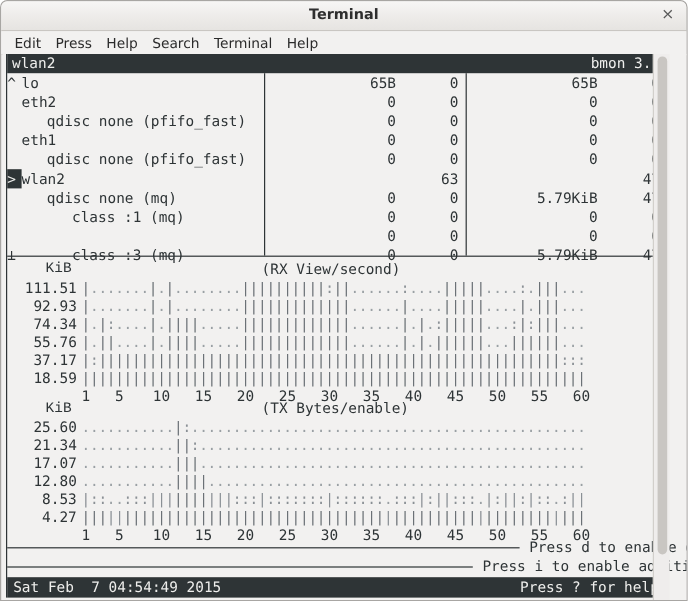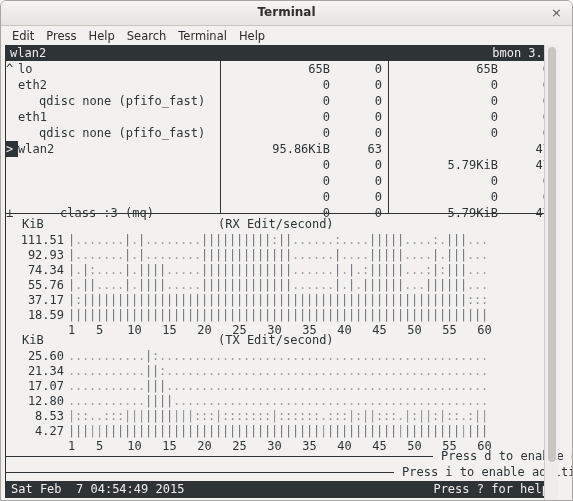--- a/index.html
+++ b/index.html
@@ -163,22 +163,23 @@
   .hrule {
     position: absolute;
     height: 1px;
     background: #2e3436;
   }
 
   
   .graph-pane { position: absolute; left: 0; width: 556px; }
   .graph-unit {
     position: absolute;
-    left: 20px;
-    white-space: pre;
+    left: 36px;
+    white-space: pre;
+    font-family: Liberation Mono, monospace;
   }
   .graph-caption {
     position: absolute;
     left: 216px;
     white-space: pre;
   }
   .yrow {
     position: absolute;
     left: 0;
     width: 556px;
@@ -310,44 +311,44 @@
       <div id="frame-right"></div>
 
       <div id="iface-table">
         <div class="vsep s1"></div>
         <div class="vsep s2"></div>
       <div class="tbl-row" style="top: 0px;"><span class="marker">^</span><span class="iface-name" style="left: 16px;">lo</span><span class="col-a">65B</span><span class="col-b">0</span><span class="col-c">65B</span><span class="col-d">0</span></div>
           <div class="tbl-row" style="top: 16px;"><span class="marker"></span><span class="iface-name" style="left: 16px;">eth2</span><span class="col-a">0</span><span class="col-b">0</span><span class="col-c">0</span><span class="col-d">0</span></div>
           <div class="tbl-row" style="top: 32px;"><span class="marker"></span><span class="iface-name" style="left: 37px;">qdisc none (pfifo_fast)</span><span class="col-a">0</span><span class="col-b">0</span><span class="col-c">0</span><span class="col-d">0</span></div>
           <div class="tbl-row" style="top: 48px;"><span class="marker"></span><span class="iface-name" style="left: 16px;">eth1</span><span class="col-a">0</span><span class="col-b">0</span><span class="col-c">0</span><span class="col-d">0</span></div>
           <div class="tbl-row" style="top: 64px;"><span class="marker"></span><span class="iface-name" style="left: 37px;">qdisc none (pfifo_fast)</span><span class="col-a">0</span><span class="col-b">0</span><span class="col-c">0</span><span class="col-d">0</span></div>
-          <div class="tbl-row" style="top: 80px;"><span class="marker cursor">&gt;</span><span class="iface-name" style="left: 16px;">wlan2</span><span class="col-a">95.86KiB</span><span class="col-b">63</span><span class="col-d">47</span></div>
-          <div class="tbl-row" style="top: 96px;"><span class="marker"></span><span class="col-a">0</span><span class="col-b">0</span><span class="col-c">5.79KiB</span><span class="col-d">47</span></div>
-          <div class="tbl-row" style="top: 112px;"><span class="marker"></span><span class="col-a">0</span><span class="col-b">0</span><span class="col-c">0</span><span class="col-d">0</span></div>
+          <div class="tbl-row" style="top: 80px;"><span class="marker cursor">&gt;</span><span class="iface-name" style="left: 16px;">wlan2</span><span class="col-b">63</span><span class="col-d">47</span></div>
+          <div class="tbl-row" style="top: 96px;"><span class="marker"></span><span class="iface-name" style="left: 37px;">qdisc none (mq)</span><span class="col-a">0</span><span class="col-b">0</span><span class="col-c">5.79KiB</span><span class="col-d">47</span></div>
+          <div class="tbl-row" style="top: 112px;"><span class="marker"></span><span class="iface-name" style="left: 58px;">class :1 (mq)</span><span class="col-a">0</span><span class="col-b">0</span><span class="col-c">0</span><span class="col-d">0</span></div>
           <div class="tbl-row" style="top: 128px;"><span class="marker"></span><span class="col-a">0</span><span class="col-b">0</span><span class="col-c">0</span><span class="col-d">0</span></div>
           <div class="tbl-row" style="top: 144px;"><span class="marker">⊥</span><span class="iface-name" style="left: 58px;">class :3 (mq)</span><span class="col-a">0</span><span class="col-b">0</span><span class="col-c">5.79KiB</span><span class="col-d">47</span></div>
         </div>
 
       <div class="hrule" id="rule-table" style="left:4px; top:168px; width:548px;"></div>
 
       <div class="graph-pane" id="rx-pane" style="top:172px; height:112px;">
         <div class="graph-unit">KiB</div>
-        <div class="graph-caption">(RX Edit/second)</div>
+        <div class="graph-caption">(RX View/second)</div>
       <div class="yrow" style="top: 16px;"><span class="ylabel">111.51</span><span class="cells" style="width: 420px;"><span class="cell bar" style="left: 0px;">|</span><span class="cell dot" style="left: 7px;">.</span><span class="cell dot" style="left: 14px;">.</span><span class="cell dot" style="left: 21px;">.</span><span class="cell dot" style="left: 28px;">.</span><span class="cell dot" style="left: 35px;">.</span><span class="cell dot" style="left: 42px;">.</span><span class="cell dot" style="left: 49px;">.</span><span class="cell bar" style="left: 56px;">|</span><span class="cell dot" style="left: 63px;">.</span><span class="cell bar" style="left: 70px;">|</span><span class="cell dot" style="left: 77px;">.</span><span class="cell dot" style="left: 84px;">.</span><span class="cell dot" style="left: 91px;">.</span><span class="cell dot" style="left: 98px;">.</span><span class="cell dot" style="left: 105px;">.</span><span class="cell dot" style="left: 112px;">.</span><span class="cell dot" style="left: 119px;">.</span><span class="cell dot" style="left: 126px;">.</span><span class="cell bar" style="left: 133px;">|</span><span class="cell bar" style="left: 140px;">|</span><span class="cell bar" style="left: 147px;">|</span><span class="cell bar" style="left: 154px;">|</span><span class="cell bar" style="left: 161px;">|</span><span class="cell bar" style="left: 168px;">|</span><span class="cell bar" style="left: 175px;">|</span><span class="cell bar" style="left: 182px;">|</span><span class="cell bar" style="left: 189px;">|</span><span class="cell bar" style="left: 196px;">|</span><span class="cell half" style="left: 203px;">:</span><span class="cell bar" style="left: 210px;">|</span><span class="cell bar" style="left: 217px;">|</span><span class="cell dot" style="left: 224px;">.</span><span class="cell dot" style="left: 231px;">.</span><span class="cell dot" style="left: 238px;">.</span><span class="cell dot" style="left: 245px;">.</span><span class="cell dot" style="left: 252px;">.</span><span class="cell dot" style="left: 259px;">.</span><span class="cell half" style="left: 266px;">:</span><span class="cell dot" style="left: 273px;">.</span><span class="cell dot" style="left: 280px;">.</span><span class="cell dot" style="left: 287px;">.</span><span class="cell dot" style="left: 294px;">.</span><span class="cell bar" style="left: 301px;">|</span><span class="cell bar" style="left: 308px;">|</span><span class="cell bar" style="left: 315px;">|</span><span class="cell bar" style="left: 322px;">|</span><span class="cell bar" style="left: 329px;">|</span><span class="cell dot" style="left: 336px;">.</span><span class="cell dot" style="left: 343px;">.</span><span class="cell dot" style="left: 350px;">.</span><span class="cell dot" style="left: 357px;">.</span><span class="cell half" style="left: 364px;">:</span><span class="cell dot" style="left: 371px;">.</span><span class="cell bar" style="left: 378px;">|</span><span class="cell bar" style="left: 385px;">|</span><span class="cell bar" style="left: 392px;">|</span><span class="cell dot" style="left: 399px;">.</span><span class="cell dot" style="left: 406px;">.</span><span class="cell dot" style="left: 413px;">.</span></span></div>
           <div class="yrow" style="top: 31px;"><span class="ylabel">92.93</span><span class="cells" style="width: 420px;"><span class="cell bar" style="left: 0px;">|</span><span class="cell dot" style="left: 7px;">.</span><span class="cell dot" style="left: 14px;">.</span><span class="cell dot" style="left: 21px;">.</span><span class="cell dot" style="left: 28px;">.</span><span class="cell dot" style="left: 35px;">.</span><span class="cell dot" style="left: 42px;">.</span><span class="cell dot" style="left: 49px;">.</span><span class="cell bar" style="left: 56px;">|</span><span class="cell dot" style="left: 63px;">.</span><span class="cell bar" style="left: 70px;">|</span><span class="cell dot" style="left: 77px;">.</span><span class="cell dot" style="left: 84px;">.</span><span class="cell dot" style="left: 91px;">.</span><span class="cell dot" style="left: 98px;">.</span><span class="cell dot" style="left: 105px;">.</span><span class="cell dot" style="left: 112px;">.</span><span class="cell dot" style="left: 119px;">.</span><span class="cell dot" style="left: 126px;">.</span><span class="cell bar" style="left: 133px;">|</span><span class="cell bar" style="left: 140px;">|</span><span class="cell bar" style="left: 147px;">|</span><span class="cell bar" style="left: 154px;">|</span><span class="cell bar" style="left: 161px;">|</span><span class="cell bar" style="left: 168px;">|</span><span class="cell bar" style="left: 175px;">|</span><span class="cell bar" style="left: 182px;">|</span><span class="cell bar" style="left: 189px;">|</span><span class="cell bar" style="left: 196px;">|</span><span class="cell bar" style="left: 203px;">|</span><span class="cell bar" style="left: 210px;">|</span><span class="cell bar" style="left: 217px;">|</span><span class="cell dot" style="left: 224px;">.</span><span class="cell dot" style="left: 231px;">.</span><span class="cell dot" style="left: 238px;">.</span><span class="cell dot" style="left: 245px;">.</span><span class="cell dot" style="left: 252px;">.</span><span class="cell dot" style="left: 259px;">.</span><span class="cell bar" style="left: 266px;">|</span><span class="cell dot" style="left: 273px;">.</span><span class="cell dot" style="left: 280px;">.</span><span class="cell dot" style="left: 287px;">.</span><span class="cell dot" style="left: 294px;">.</span><span class="cell bar" style="left: 301px;">|</span><span class="cell bar" style="left: 308px;">|</span><span class="cell bar" style="left: 315px;">|</span><span class="cell bar" style="left: 322px;">|</span><span class="cell bar" style="left: 329px;">|</span><span class="cell dot" style="left: 336px;">.</span><span class="cell dot" style="left: 343px;">.</span><span class="cell dot" style="left: 350px;">.</span><span class="cell dot" style="left: 357px;">.</span><span class="cell bar" style="left: 364px;">|</span><span class="cell dot" style="left: 371px;">.</span><span class="cell bar" style="left: 378px;">|</span><span class="cell bar" style="left: 385px;">|</span><span class="cell bar" style="left: 392px;">|</span><span class="cell dot" style="left: 399px;">.</span><span class="cell dot" style="left: 406px;">.</span><span class="cell dot" style="left: 413px;">.</span></span></div>
           <div class="yrow" style="top: 46px;"><span class="ylabel">74.34</span><span class="cells" style="width: 420px;"><span class="cell bar" style="left: 0px;">|</span><span class="cell dot" style="left: 7px;">.</span><span class="cell bar" style="left: 14px;">|</span><span class="cell half" style="left: 21px;">:</span><span class="cell dot" style="left: 28px;">.</span><span class="cell dot" style="left: 35px;">.</span><span class="cell dot" style="left: 42px;">.</span><span class="cell dot" style="left: 49px;">.</span><span class="cell bar" style="left: 56px;">|</span><span class="cell dot" style="left: 63px;">.</span><span class="cell bar" style="left: 70px;">|</span><span class="cell bar" style="left: 77px;">|</span><span class="cell bar" style="left: 84px;">|</span><span class="cell bar" style="left: 91px;">|</span><span class="cell dot" style="left: 98px;">.</span><span class="cell dot" style="left: 105px;">.</span><span class="cell dot" style="left: 112px;">.</span><span class="cell dot" style="left: 119px;">.</span><span class="cell dot" style="left: 126px;">.</span><span class="cell bar" style="left: 133px;">|</span><span class="cell bar" style="left: 140px;">|</span><span class="cell bar" style="left: 147px;">|</span><span class="cell bar" style="left: 154px;">|</span><span class="cell bar" style="left: 161px;">|</span><span class="cell bar" style="left: 168px;">|</span><span class="cell bar" style="left: 175px;">|</span><span class="cell bar" style="left: 182px;">|</span><span class="cell bar" style="left: 189px;">|</span><span class="cell bar" style="left: 196px;">|</span><span class="cell bar" style="left: 203px;">|</span><span class="cell bar" style="left: 210px;">|</span><span class="cell bar" style="left: 217px;">|</span><span class="cell dot" style="left: 224px;">.</span><span class="cell dot" style="left: 231px;">.</span><span class="cell dot" style="left: 238px;">.</span><span class="cell dot" style="left: 245px;">.</span><span class="cell dot" style="left: 252px;">.</span><span class="cell dot" style="left: 259px;">.</span><span class="cell bar" style="left: 266px;">|</span><span class="cell dot" style="left: 273px;">.</span><span class="cell bar" style="left: 280px;">|</span><span class="cell dot" style="left: 287px;">.</span><span class="cell half" style="left: 294px;">:</span><span class="cell bar" style="left: 301px;">|</span><span class="cell bar" style="left: 308px;">|</span><span class="cell bar" style="left: 315px;">|</span><span class="cell bar" style="left: 322px;">|</span><span class="cell bar" style="left: 329px;">|</span><span class="cell dot" style="left: 336px;">.</span><span class="cell dot" style="left: 343px;">.</span><span class="cell dot" style="left: 350px;">.</span><span class="cell half" style="left: 357px;">:</span><span class="cell bar" style="left: 364px;">|</span><span class="cell half" style="left: 371px;">:</span><span class="cell bar" style="left: 378px;">|</span><span class="cell bar" style="left: 385px;">|</span><span class="cell bar" style="left: 392px;">|</span><span class="cell dot" style="left: 399px;">.</span><span class="cell dot" style="left: 406px;">.</span><span class="cell dot" style="left: 413px;">.</span></span></div>
           <div class="yrow" style="top: 61px;"><span class="ylabel">55.76</span><span class="cells" style="width: 420px;"><span class="cell bar" style="left: 0px;">|</span><span class="cell dot" style="left: 7px;">.</span><span class="cell bar" style="left: 14px;">|</span><span class="cell bar" style="left: 21px;">|</span><span class="cell dot" style="left: 28px;">.</span><span class="cell dot" style="left: 35px;">.</span><span class="cell dot" style="left: 42px;">.</span><span class="cell dot" style="left: 49px;">.</span><span class="cell bar" style="left: 56px;">|</span><span class="cell dot" style="left: 63px;">.</span><span class="cell bar" style="left: 70px;">|</span><span class="cell bar" style="left: 77px;">|</span><span class="cell bar" style="left: 84px;">|</span><span class="cell bar" style="left: 91px;">|</span><span class="cell dot" style="left: 98px;">.</span><span class="cell dot" style="left: 105px;">.</span><span class="cell dot" style="left: 112px;">.</span><span class="cell dot" style="left: 119px;">.</span><span class="cell dot" style="left: 126px;">.</span><span class="cell bar" style="left: 133px;">|</span><span class="cell bar" style="left: 140px;">|</span><span class="cell bar" style="left: 147px;">|</span><span class="cell bar" style="left: 154px;">|</span><span class="cell bar" style="left: 161px;">|</span><span class="cell bar" style="left: 168px;">|</span><span class="cell bar" style="left: 175px;">|</span><span class="cell bar" style="left: 182px;">|</span><span class="cell bar" style="left: 189px;">|</span><span class="cell bar" style="left: 196px;">|</span><span class="cell bar" style="left: 203px;">|</span><span class="cell bar" style="left: 210px;">|</span><span class="cell bar" style="left: 217px;">|</span><span class="cell dot" style="left: 224px;">.</span><span class="cell dot" style="left: 231px;">.</span><span class="cell dot" style="left: 238px;">.</span><span class="cell dot" style="left: 245px;">.</span><span class="cell dot" style="left: 252px;">.</span><span class="cell dot" style="left: 259px;">.</span><span class="cell bar" style="left: 266px;">|</span><span class="cell dot" style="left: 273px;">.</span><span class="cell bar" style="left: 280px;">|</span><span class="cell dot" style="left: 287px;">.</span><span class="cell bar" style="left: 294px;">|</span><span class="cell bar" style="left: 301px;">|</span><span class="cell bar" style="left: 308px;">|</span><span class="cell bar" style="left: 315px;">|</span><span class="cell bar" style="left: 322px;">|</span><span class="cell bar" style="left: 329px;">|</span><span class="cell dot" style="left: 336px;">.</span><span class="cell dot" style="left: 343px;">.</span><span class="cell dot" style="left: 350px;">.</span><span class="cell bar" style="left: 357px;">|</span><span class="cell bar" style="left: 364px;">|</span><span class="cell bar" style="left: 371px;">|</span><span class="cell bar" style="left: 378px;">|</span><span class="cell bar" style="left: 385px;">|</span><span class="cell bar" style="left: 392px;">|</span><span class="cell dot" style="left: 399px;">.</span><span class="cell dot" style="left: 406px;">.</span><span class="cell dot" style="left: 413px;">.</span></span></div>
           <div class="yrow" style="top: 76px;"><span class="ylabel">37.17</span><span class="cells" style="width: 420px;"><span class="cell bar" style="left: 0px;">|</span><span class="cell half" style="left: 7px;">:</span><span class="cell bar" style="left: 14px;">|</span><span class="cell bar" style="left: 21px;">|</span><span class="cell bar" style="left: 28px;">|</span><span class="cell bar" style="left: 35px;">|</span><span class="cell bar" style="left: 42px;">|</span><span class="cell bar" style="left: 49px;">|</span><span class="cell bar" style="left: 56px;">|</span><span class="cell bar" style="left: 63px;">|</span><span class="cell bar" style="left: 70px;">|</span><span class="cell bar" style="left: 77px;">|</span><span class="cell bar" style="left: 84px;">|</span><span class="cell bar" style="left: 91px;">|</span><span class="cell bar" style="left: 98px;">|</span><span class="cell bar" style="left: 105px;">|</span><span class="cell bar" style="left: 112px;">|</span><span class="cell bar" style="left: 119px;">|</span><span class="cell bar" style="left: 126px;">|</span><span class="cell bar" style="left: 133px;">|</span><span class="cell bar" style="left: 140px;">|</span><span class="cell bar" style="left: 147px;">|</span><span class="cell bar" style="left: 154px;">|</span><span class="cell bar" style="left: 161px;">|</span><span class="cell bar" style="left: 168px;">|</span><span class="cell bar" style="left: 175px;">|</span><span class="cell bar" style="left: 182px;">|</span><span class="cell bar" style="left: 189px;">|</span><span class="cell bar" style="left: 196px;">|</span><span class="cell bar" style="left: 203px;">|</span><span class="cell bar" style="left: 210px;">|</span><span class="cell bar" style="left: 217px;">|</span><span class="cell bar" style="left: 224px;">|</span><span class="cell bar" style="left: 231px;">|</span><span class="cell bar" style="left: 238px;">|</span><span class="cell bar" style="left: 245px;">|</span><span class="cell bar" style="left: 252px;">|</span><span class="cell bar" style="left: 259px;">|</span><span class="cell bar" style="left: 266px;">|</span><span class="cell bar" style="left: 273px;">|</span><span class="cell bar" style="left: 280px;">|</span><span class="cell bar" style="left: 287px;">|</span><span class="cell bar" style="left: 294px;">|</span><span class="cell bar" style="left: 301px;">|</span><span class="cell bar" style="left: 308px;">|</span><span class="cell bar" style="left: 315px;">|</span><span class="cell bar" style="left: 322px;">|</span><span class="cell bar" style="left: 329px;">|</span><span class="cell bar" style="left: 336px;">|</span><span class="cell bar" style="left: 343px;">|</span><span class="cell bar" style="left: 350px;">|</span><span class="cell bar" style="left: 357px;">|</span><span class="cell bar" style="left: 364px;">|</span><span class="cell bar" style="left: 371px;">|</span><span class="cell bar" style="left: 378px;">|</span><span class="cell bar" style="left: 385px;">|</span><span class="cell bar" style="left: 392px;">|</span><span class="cell half" style="left: 399px;">:</span><span class="cell half" style="left: 406px;">:</span><span class="cell half" style="left: 413px;">:</span></span></div>
           <div class="yrow" style="top: 91px;"><span class="ylabel">18.59</span><span class="cells" style="width: 420px;"><span class="cell bar" style="left: 0px;">|</span><span class="cell bar" style="left: 7px;">|</span><span class="cell bar" style="left: 14px;">|</span><span class="cell bar" style="left: 21px;">|</span><span class="cell bar" style="left: 28px;">|</span><span class="cell bar" style="left: 35px;">|</span><span class="cell bar" style="left: 42px;">|</span><span class="cell bar" style="left: 49px;">|</span><span class="cell bar" style="left: 56px;">|</span><span class="cell bar" style="left: 63px;">|</span><span class="cell bar" style="left: 70px;">|</span><span class="cell bar" style="left: 77px;">|</span><span class="cell bar" style="left: 84px;">|</span><span class="cell bar" style="left: 91px;">|</span><span class="cell bar" style="left: 98px;">|</span><span class="cell bar" style="left: 105px;">|</span><span class="cell bar" style="left: 112px;">|</span><span class="cell bar" style="left: 119px;">|</span><span class="cell bar" style="left: 126px;">|</span><span class="cell bar" style="left: 133px;">|</span><span class="cell bar" style="left: 140px;">|</span><span class="cell bar" style="left: 147px;">|</span><span class="cell bar" style="left: 154px;">|</span><span class="cell bar" style="left: 161px;">|</span><span class="cell bar" style="left: 168px;">|</span><span class="cell bar" style="left: 175px;">|</span><span class="cell bar" style="left: 182px;">|</span><span class="cell bar" style="left: 189px;">|</span><span class="cell bar" style="left: 196px;">|</span><span class="cell bar" style="left: 203px;">|</span><span class="cell bar" style="left: 210px;">|</span><span class="cell bar" style="left: 217px;">|</span><span class="cell bar" style="left: 224px;">|</span><span class="cell bar" style="left: 231px;">|</span><span class="cell bar" style="left: 238px;">|</span><span class="cell bar" style="left: 245px;">|</span><span class="cell bar" style="left: 252px;">|</span><span class="cell bar" style="left: 259px;">|</span><span class="cell bar" style="left: 266px;">|</span><span class="cell bar" style="left: 273px;">|</span><span class="cell bar" style="left: 280px;">|</span><span class="cell bar" style="left: 287px;">|</span><span class="cell bar" style="left: 294px;">|</span><span class="cell bar" style="left: 301px;">|</span><span class="cell bar" style="left: 308px;">|</span><span class="cell bar" style="left: 315px;">|</span><span class="cell bar" style="left: 322px;">|</span><span class="cell bar" style="left: 329px;">|</span><span class="cell bar" style="left: 336px;">|</span><span class="cell bar" style="left: 343px;">|</span><span class="cell bar" style="left: 350px;">|</span><span class="cell bar" style="left: 357px;">|</span><span class="cell bar" style="left: 364px;">|</span><span class="cell bar" style="left: 371px;">|</span><span class="cell bar" style="left: 378px;">|</span><span class="cell bar" style="left: 385px;">|</span><span class="cell bar" style="left: 392px;">|</span><span class="cell bar" style="left: 399px;">|</span><span class="cell bar" style="left: 406px;">|</span><span class="cell bar" style="left: 413px;">|</span></span></div>
           <div class="xaxis" style="top: 106px; width: 420px;"><span class="xtick" style="left: -7px;">1</span><span class="xtick" style="left: 21px;">5</span><span class="xtick" style="left: 56px;">10</span><span class="xtick" style="left: 91px;">15</span><span class="xtick" style="left: 126px;">20</span><span class="xtick" style="left: 161px;">25</span><span class="xtick" style="left: 196px;">30</span><span class="xtick" style="left: 231px;">35</span><span class="xtick" style="left: 266px;">40</span><span class="xtick" style="left: 301px;">45</span><span class="xtick" style="left: 336px;">50</span><span class="xtick" style="left: 371px;">55</span><span class="xtick" style="left: 406px;">60</span></div>
         </div>
 
       <div class="graph-pane" id="tx-pane" style="top:288px; height:112px;">
         <div class="graph-unit">KiB</div>
-        <div class="graph-caption">(TX Edit/second)</div>
+        <div class="graph-caption">(TX Bytes/enable)</div>
       <div class="yrow" style="top: 16px;"><span class="ylabel">25.60</span><span class="cells" style="width: 420px;"><span class="cell dot" style="left: 0px;">.</span><span class="cell dot" style="left: 7px;">.</span><span class="cell dot" style="left: 14px;">.</span><span class="cell dot" style="left: 21px;">.</span><span class="cell dot" style="left: 28px;">.</span><span class="cell dot" style="left: 35px;">.</span><span class="cell dot" style="left: 42px;">.</span><span class="cell dot" style="left: 49px;">.</span><span class="cell dot" style="left: 56px;">.</span><span class="cell dot" style="left: 63px;">.</span><span class="cell dot" style="left: 70px;">.</span><span class="cell bar" style="left: 77px;">|</span><span class="cell half" style="left: 84px;">:</span><span class="cell dot" style="left: 91px;">.</span><span class="cell dot" style="left: 98px;">.</span><span class="cell dot" style="left: 105px;">.</span><span class="cell dot" style="left: 112px;">.</span><span class="cell dot" style="left: 119px;">.</span><span class="cell dot" style="left: 126px;">.</span><span class="cell dot" style="left: 133px;">.</span><span class="cell dot" style="left: 140px;">.</span><span class="cell dot" style="left: 147px;">.</span><span class="cell dot" style="left: 154px;">.</span><span class="cell dot" style="left: 161px;">.</span><span class="cell dot" style="left: 168px;">.</span><span class="cell dot" style="left: 175px;">.</span><span class="cell dot" style="left: 182px;">.</span><span class="cell dot" style="left: 189px;">.</span><span class="cell dot" style="left: 196px;">.</span><span class="cell dot" style="left: 203px;">.</span><span class="cell dot" style="left: 210px;">.</span><span class="cell dot" style="left: 217px;">.</span><span class="cell dot" style="left: 224px;">.</span><span class="cell dot" style="left: 231px;">.</span><span class="cell dot" style="left: 238px;">.</span><span class="cell dot" style="left: 245px;">.</span><span class="cell dot" style="left: 252px;">.</span><span class="cell dot" style="left: 259px;">.</span><span class="cell dot" style="left: 266px;">.</span><span class="cell dot" style="left: 273px;">.</span><span class="cell dot" style="left: 280px;">.</span><span class="cell dot" style="left: 287px;">.</span><span class="cell dot" style="left: 294px;">.</span><span class="cell dot" style="left: 301px;">.</span><span class="cell dot" style="left: 308px;">.</span><span class="cell dot" style="left: 315px;">.</span><span class="cell dot" style="left: 322px;">.</span><span class="cell dot" style="left: 329px;">.</span><span class="cell dot" style="left: 336px;">.</span><span class="cell dot" style="left: 343px;">.</span><span class="cell dot" style="left: 350px;">.</span><span class="cell dot" style="left: 357px;">.</span><span class="cell dot" style="left: 364px;">.</span><span class="cell dot" style="left: 371px;">.</span><span class="cell dot" style="left: 378px;">.</span><span class="cell dot" style="left: 385px;">.</span><span class="cell dot" style="left: 392px;">.</span><span class="cell dot" style="left: 399px;">.</span><span class="cell dot" style="left: 406px;">.</span><span class="cell dot" style="left: 413px;">.</span></span></div>
           <div class="yrow" style="top: 31px;"><span class="ylabel">21.34</span><span class="cells" style="width: 420px;"><span class="cell dot" style="left: 0px;">.</span><span class="cell dot" style="left: 7px;">.</span><span class="cell dot" style="left: 14px;">.</span><span class="cell dot" style="left: 21px;">.</span><span class="cell dot" style="left: 28px;">.</span><span class="cell dot" style="left: 35px;">.</span><span class="cell dot" style="left: 42px;">.</span><span class="cell dot" style="left: 49px;">.</span><span class="cell dot" style="left: 56px;">.</span><span class="cell dot" style="left: 63px;">.</span><span class="cell dot" style="left: 70px;">.</span><span class="cell bar" style="left: 77px;">|</span><span class="cell bar" style="left: 84px;">|</span><span class="cell half" style="left: 91px;">:</span><span class="cell dot" style="left: 98px;">.</span><span class="cell dot" style="left: 105px;">.</span><span class="cell dot" style="left: 112px;">.</span><span class="cell dot" style="left: 119px;">.</span><span class="cell dot" style="left: 126px;">.</span><span class="cell dot" style="left: 133px;">.</span><span class="cell dot" style="left: 140px;">.</span><span class="cell dot" style="left: 147px;">.</span><span class="cell dot" style="left: 154px;">.</span><span class="cell dot" style="left: 161px;">.</span><span class="cell dot" style="left: 168px;">.</span><span class="cell dot" style="left: 175px;">.</span><span class="cell dot" style="left: 182px;">.</span><span class="cell dot" style="left: 189px;">.</span><span class="cell dot" style="left: 196px;">.</span><span class="cell dot" style="left: 203px;">.</span><span class="cell dot" style="left: 210px;">.</span><span class="cell dot" style="left: 217px;">.</span><span class="cell dot" style="left: 224px;">.</span><span class="cell dot" style="left: 231px;">.</span><span class="cell dot" style="left: 238px;">.</span><span class="cell dot" style="left: 245px;">.</span><span class="cell dot" style="left: 252px;">.</span><span class="cell dot" style="left: 259px;">.</span><span class="cell dot" style="left: 266px;">.</span><span class="cell dot" style="left: 273px;">.</span><span class="cell dot" style="left: 280px;">.</span><span class="cell dot" style="left: 287px;">.</span><span class="cell dot" style="left: 294px;">.</span><span class="cell dot" style="left: 301px;">.</span><span class="cell dot" style="left: 308px;">.</span><span class="cell dot" style="left: 315px;">.</span><span class="cell dot" style="left: 322px;">.</span><span class="cell dot" style="left: 329px;">.</span><span class="cell dot" style="left: 336px;">.</span><span class="cell dot" style="left: 343px;">.</span><span class="cell dot" style="left: 350px;">.</span><span class="cell dot" style="left: 357px;">.</span><span class="cell dot" style="left: 364px;">.</span><span class="cell dot" style="left: 371px;">.</span><span class="cell dot" style="left: 378px;">.</span><span class="cell dot" style="left: 385px;">.</span><span class="cell dot" style="left: 392px;">.</span><span class="cell dot" style="left: 399px;">.</span><span class="cell dot" style="left: 406px;">.</span><span class="cell dot" style="left: 413px;">.</span></span></div>
           <div class="yrow" style="top: 46px;"><span class="ylabel">17.07</span><span class="cells" style="width: 420px;"><span class="cell dot" style="left: 0px;">.</span><span class="cell dot" style="left: 7px;">.</span><span class="cell dot" style="left: 14px;">.</span><span class="cell dot" style="left: 21px;">.</span><span class="cell dot" style="left: 28px;">.</span><span class="cell dot" style="left: 35px;">.</span><span class="cell dot" style="left: 42px;">.</span><span class="cell dot" style="left: 49px;">.</span><span class="cell dot" style="left: 56px;">.</span><span class="cell dot" style="left: 63px;">.</span><span class="cell dot" style="left: 70px;">.</span><span class="cell bar" style="left: 77px;">|</span><span class="cell bar" style="left: 84px;">|</span><span class="cell bar" style="left: 91px;">|</span><span class="cell dot" style="left: 98px;">.</span><span class="cell dot" style="left: 105px;">.</span><span class="cell dot" style="left: 112px;">.</span><span class="cell dot" style="left: 119px;">.</span><span class="cell dot" style="left: 126px;">.</span><span class="cell dot" style="left: 133px;">.</span><span class="cell dot" style="left: 140px;">.</span><span class="cell dot" style="left: 147px;">.</span><span class="cell dot" style="left: 154px;">.</span><span class="cell dot" style="left: 161px;">.</span><span class="cell dot" style="left: 168px;">.</span><span class="cell dot" style="left: 175px;">.</span><span class="cell dot" style="left: 182px;">.</span><span class="cell dot" style="left: 189px;">.</span><span class="cell dot" style="left: 196px;">.</span><span class="cell dot" style="left: 203px;">.</span><span class="cell dot" style="left: 210px;">.</span><span class="cell dot" style="left: 217px;">.</span><span class="cell dot" style="left: 224px;">.</span><span class="cell dot" style="left: 231px;">.</span><span class="cell dot" style="left: 238px;">.</span><span class="cell dot" style="left: 245px;">.</span><span class="cell dot" style="left: 252px;">.</span><span class="cell dot" style="left: 259px;">.</span><span class="cell dot" style="left: 266px;">.</span><span class="cell dot" style="left: 273px;">.</span><span class="cell dot" style="left: 280px;">.</span><span class="cell dot" style="left: 287px;">.</span><span class="cell dot" style="left: 294px;">.</span><span class="cell dot" style="left: 301px;">.</span><span class="cell dot" style="left: 308px;">.</span><span class="cell dot" style="left: 315px;">.</span><span class="cell dot" style="left: 322px;">.</span><span class="cell dot" style="left: 329px;">.</span><span class="cell dot" style="left: 336px;">.</span><span class="cell dot" style="left: 343px;">.</span><span class="cell dot" style="left: 350px;">.</span><span class="cell dot" style="left: 357px;">.</span><span class="cell dot" style="left: 364px;">.</span><span class="cell dot" style="left: 371px;">.</span><span class="cell dot" style="left: 378px;">.</span><span class="cell dot" style="left: 385px;">.</span><span class="cell dot" style="left: 392px;">.</span><span class="cell dot" style="left: 399px;">.</span><span class="cell dot" style="left: 406px;">.</span><span class="cell dot" style="left: 413px;">.</span></span></div>
           <div class="yrow" style="top: 61px;"><span class="ylabel">12.80</span><span class="cells" style="width: 420px;"><span class="cell dot" style="left: 0px;">.</span><span class="cell dot" style="left: 7px;">.</span><span class="cell dot" style="left: 14px;">.</span><span class="cell dot" style="left: 21px;">.</span><span class="cell dot" style="left: 28px;">.</span><span class="cell dot" style="left: 35px;">.</span><span class="cell dot" style="left: 42px;">.</span><span class="cell dot" style="left: 49px;">.</span><span class="cell dot" style="left: 56px;">.</span><span class="cell dot" style="left: 63px;">.</span><span class="cell dot" style="left: 70px;">.</span><span class="cell bar" style="left: 77px;">|</span><span class="cell bar" style="left: 84px;">|</span><span class="cell bar" style="left: 91px;">|</span><span class="cell bar" style="left: 98px;">|</span><span class="cell dot" style="left: 105px;">.</span><span class="cell dot" style="left: 112px;">.</span><span class="cell dot" style="left: 119px;">.</span><span class="cell dot" style="left: 126px;">.</span><span class="cell dot" style="left: 133px;">.</span><span class="cell dot" style="left: 140px;">.</span><span class="cell dot" style="left: 147px;">.</span><span class="cell dot" style="left: 154px;">.</span><span class="cell dot" style="left: 161px;">.</span><span class="cell dot" style="left: 168px;">.</span><span class="cell dot" style="left: 175px;">.</span><span class="cell dot" style="left: 182px;">.</span><span class="cell dot" style="left: 189px;">.</span><span class="cell dot" style="left: 196px;">.</span><span class="cell dot" style="left: 203px;">.</span><span class="cell dot" style="left: 210px;">.</span><span class="cell dot" style="left: 217px;">.</span><span class="cell dot" style="left: 224px;">.</span><span class="cell dot" style="left: 231px;">.</span><span class="cell dot" style="left: 238px;">.</span><span class="cell dot" style="left: 245px;">.</span><span class="cell dot" style="left: 252px;">.</span><span class="cell dot" style="left: 259px;">.</span><span class="cell dot" style="left: 266px;">.</span><span class="cell dot" style="left: 273px;">.</span><span class="cell dot" style="left: 280px;">.</span><span class="cell dot" style="left: 287px;">.</span><span class="cell dot" style="left: 294px;">.</span><span class="cell dot" style="left: 301px;">.</span><span class="cell dot" style="left: 308px;">.</span><span class="cell dot" style="left: 315px;">.</span><span class="cell dot" style="left: 322px;">.</span><span class="cell dot" style="left: 329px;">.</span><span class="cell dot" style="left: 336px;">.</span><span class="cell dot" style="left: 343px;">.</span><span class="cell dot" style="left: 350px;">.</span><span class="cell dot" style="left: 357px;">.</span><span class="cell dot" style="left: 364px;">.</span><span class="cell dot" style="left: 371px;">.</span><span class="cell dot" style="left: 378px;">.</span><span class="cell dot" style="left: 385px;">.</span><span class="cell dot" style="left: 392px;">.</span><span class="cell dot" style="left: 399px;">.</span><span class="cell dot" style="left: 406px;">.</span><span class="cell dot" style="left: 413px;">.</span></span></div>
           <div class="yrow" style="top: 76px;"><span class="ylabel">8.53</span><span class="cells" style="width: 420px;"><span class="cell half" style="left: 0px;">|</span><span class="cell half" style="left: 7px;">:</span><span class="cell half" style="left: 14px;">:</span><span class="cell dot" style="left: 21px;">.</span><span class="cell dot" style="left: 28px;">.</span><span class="cell half" style="left: 35px;">:</span><span class="cell half" style="left: 42px;">:</span><span class="cell half" style="left: 49px;">:</span><span class="cell half" style="left: 56px;">|</span><span class="cell half" style="left: 63px;">|</span><span class="cell half" style="left: 70px;">|</span><span class="cell bar" style="left: 77px;">|</span><span class="cell bar" style="left: 84px;">|</span><span class="cell bar" style="left: 91px;">|</span><span class="cell bar" style="left: 98px;">|</span><span class="cell half" style="left: 105px;">|</span><span class="cell half" style="left: 112px;">|</span><span class="cell half" style="left: 119px;">|</span><span class="cell half" style="left: 126px;">:</span><span class="cell half" style="left: 133px;">:</span><span class="cell half" style="left: 140px;">:</span><span class="cell half" style="left: 147px;">|</span><span class="cell half" style="left: 154px;">:</span><span class="cell half" style="left: 161px;">:</span><span class="cell half" style="left: 168px;">:</span><span class="cell half" style="left: 175px;">:</span><span class="cell half" style="left: 182px;">:</span><span class="cell half" style="left: 189px;">:</span><span class="cell half" style="left: 196px;">:</span><span class="cell half" style="left: 203px;">|</span><span class="cell half" style="left: 210px;">:</span><span class="cell half" style="left: 217px;">:</span><span class="cell half" style="left: 224px;">:</span><span class="cell half" style="left: 231px;">:</span><span class="cell half" style="left: 238px;">:</span><span class="cell half" style="left: 245px;">:</span><span class="cell dot" style="left: 252px;">.</span><span class="cell half" style="left: 259px;">:</span><span class="cell half" style="left: 266px;">:</span><span class="cell half" style="left: 273px;">:</span><span class="cell half" style="left: 280px;">|</span><span class="cell half" style="left: 287px;">:</span><span class="cell half" style="left: 294px;">|</span><span class="cell half" style="left: 301px;">|</span><span class="cell half" style="left: 308px;">:</span><span class="cell half" style="left: 315px;">:</span><span class="cell half" style="left: 322px;">:</span><span class="cell dot" style="left: 329px;">.</span><span class="cell half" style="left: 336px;">|</span><span class="cell half" style="left: 343px;">:</span><span class="cell half" style="left: 350px;">|</span><span class="cell half" style="left: 357px;">|</span><span class="cell half" style="left: 364px;">:</span><span class="cell half" style="left: 371px;">|</span><span class="cell half" style="left: 378px;">:</span><span class="cell half" style="left: 385px;">:</span><span class="cell dot" style="left: 392px;">.</span><span class="cell half" style="left: 399px;">:</span><span class="cell half" style="left: 406px;">|</span><span class="cell half" style="left: 413px;">|</span></span></div>
           <div class="yrow" style="top: 91px;"><span class="ylabel">4.27</span><span class="cells" style="width: 420px;"><span class="cell bar" style="left: 0px;">|</span><span class="cell bar" style="left: 7px;">|</span><span class="cell bar" style="left: 14px;">|</span><span class="cell half" style="left: 21px;">|</span><span class="cell half" style="left: 28px;">|</span><span class="cell bar" style="left: 35px;">|</span><span class="cell bar" style="left: 42px;">|</span><span class="cell bar" style="left: 49px;">|</span><span class="cell bar" style="left: 56px;">|</span><span class="cell bar" style="left: 63px;">|</span><span class="cell bar" style="left: 70px;">|</span><span class="cell bar" style="left: 77px;">|</span><span class="cell bar" style="left: 84px;">|</span><span class="cell bar" style="left: 91px;">|</span><span class="cell bar" style="left: 98px;">|</span><span class="cell bar" style="left: 105px;">|</span><span class="cell bar" style="left: 112px;">|</span><span class="cell bar" style="left: 119px;">|</span><span class="cell bar" style="left: 126px;">|</span><span class="cell bar" style="left: 133px;">|</span><span class="cell bar" style="left: 140px;">|</span><span class="cell bar" style="left: 147px;">|</span><span class="cell bar" style="left: 154px;">|</span><span class="cell bar" style="left: 161px;">|</span><span class="cell bar" style="left: 168px;">|</span><span class="cell bar" style="left: 175px;">|</span><span class="cell bar" style="left: 182px;">|</span><span class="cell bar" style="left: 189px;">|</span><span class="cell bar" style="left: 196px;">|</span><span class="cell bar" style="left: 203px;">|</span><span class="cell bar" style="left: 210px;">|</span><span class="cell bar" style="left: 217px;">|</span><span class="cell bar" style="left: 224px;">|</span><span class="cell bar" style="left: 231px;">|</span><span class="cell bar" style="left: 238px;">|</span><span class="cell bar" style="left: 245px;">|</span><span class="cell half" style="left: 252px;">|</span><span class="cell bar" style="left: 259px;">|</span><span class="cell bar" style="left: 266px;">|</span><span class="cell bar" style="left: 273px;">|</span><span class="cell bar" style="left: 280px;">|</span><span class="cell bar" style="left: 287px;">|</span><span class="cell bar" style="left: 294px;">|</span><span class="cell bar" style="left: 301px;">|</span><span class="cell bar" style="left: 308px;">|</span><span class="cell bar" style="left: 315px;">|</span><span class="cell bar" style="left: 322px;">|</span><span class="cell half" style="left: 329px;">|</span><span class="cell bar" style="left: 336px;">|</span><span class="cell bar" style="left: 343px;">|</span><span class="cell bar" style="left: 350px;">|</span><span class="cell bar" style="left: 357px;">|</span><span class="cell bar" style="left: 364px;">|</span><span class="cell bar" style="left: 371px;">|</span><span class="cell bar" style="left: 378px;">|</span><span class="cell bar" style="left: 385px;">|</span><span class="cell half" style="left: 392px;">|</span><span class="cell bar" style="left: 399px;">|</span><span class="cell bar" style="left: 406px;">|</span><span class="cell bar" style="left: 413px;">|</span></span></div>
           <div class="xaxis" style="top: 106px; width: 420px;"><span class="xtick" style="left: -7px;">1</span><span class="xtick" style="left: 21px;">5</span><span class="xtick" style="left: 56px;">10</span><span class="xtick" style="left: 91px;">15</span><span class="xtick" style="left: 126px;">20</span><span class="xtick" style="left: 161px;">25</span><span class="xtick" style="left: 196px;">30</span><span class="xtick" style="left: 231px;">35</span><span class="xtick" style="left: 266px;">40</span><span class="xtick" style="left: 301px;">45</span><span class="xtick" style="left: 336px;">50</span><span class="xtick" style="left: 371px;">55</span><span class="xtick" style="left: 406px;">60</span></div>
         </div>
 
       <div class="hintline" id="hint0" style="top:403px;">

